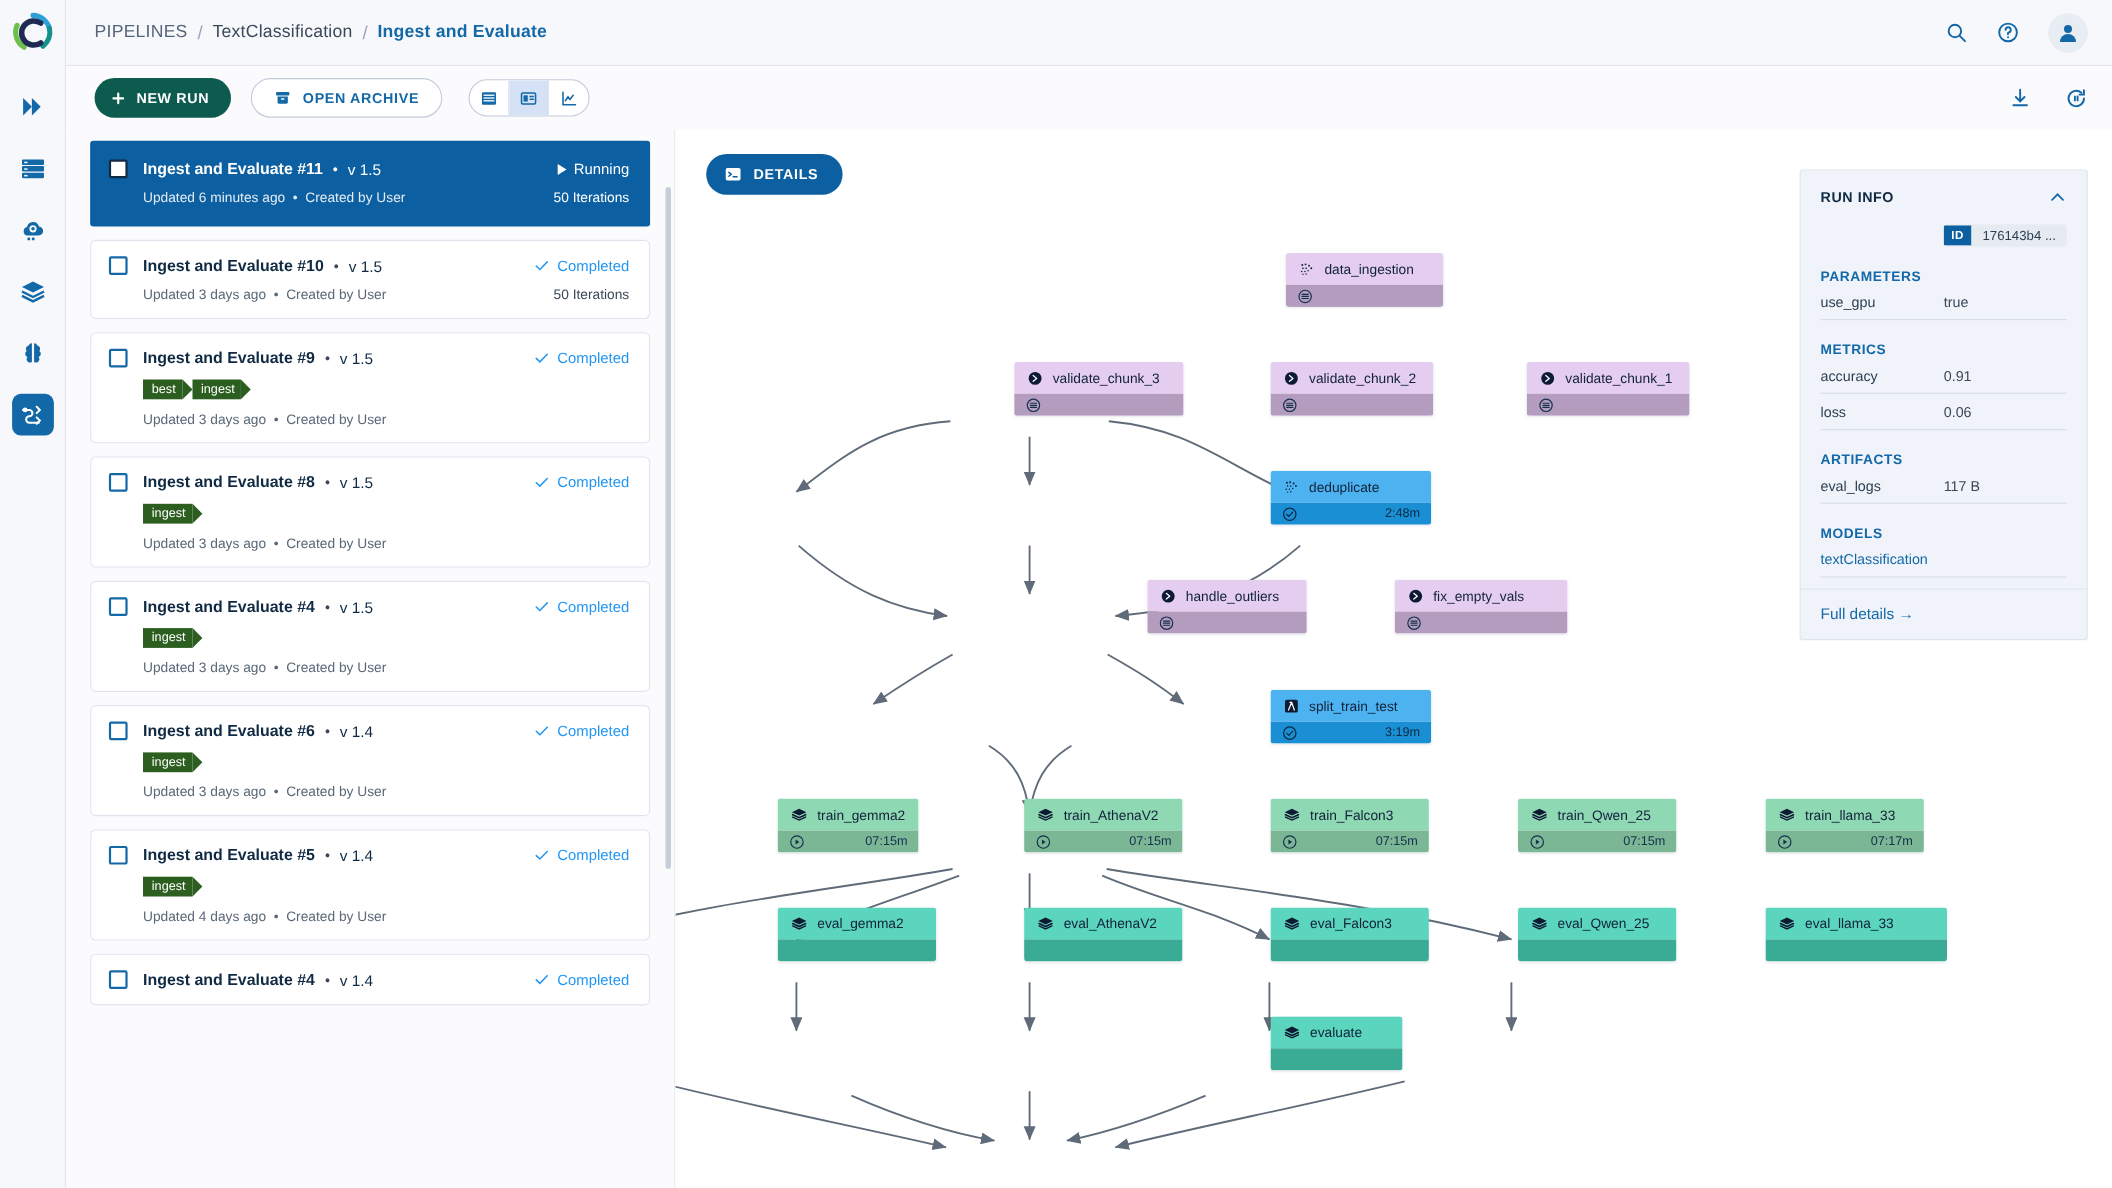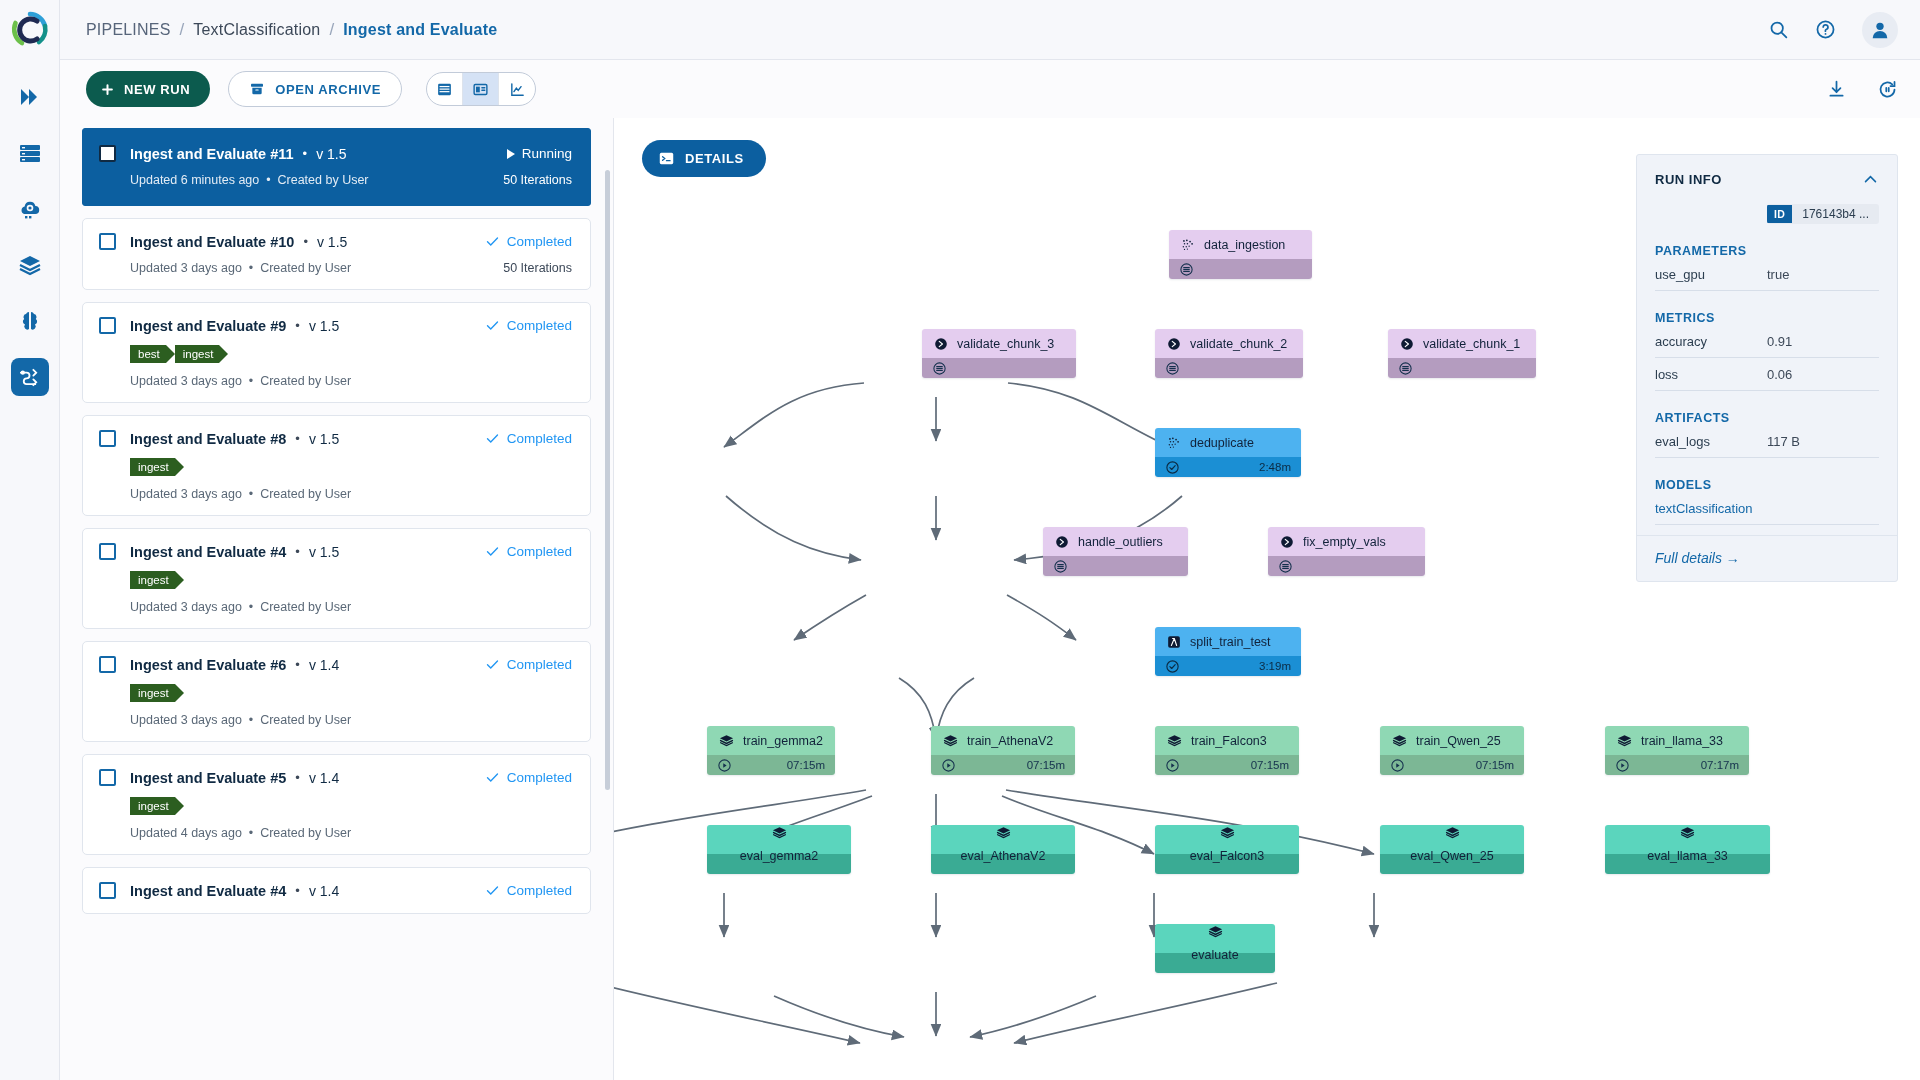--- a/index.html
+++ b/index.html
@@ -192,21 +192,21 @@
     height: 20px; display: flex; align-items: center; padding: 0 10px;
     font-size: 11.5px; color: #14304d;
   }
   .node-foot .dur { margin-left: auto; }
   .node.purple .node-head { background: #e4cdef; }
   .node.purple .node-foot { background: #b49cbf; }
   .node.blue .node-head { background: #4db2f0; }
   .node.blue .node-foot { background: #1b8fd4; color: #0b2b44; }
   .node.green .node-head { background: #8fd8b4; }
   .node.green .node-foot { background: #7cb795; }
-  .node.teal .node-head { background: #5bd5bd; flex-direction: column; }
+  .node.teal .node-head { background: #5bd5bd; }
   .node.teal .node-foot { background: #3aab94; }
   .node svg { display: block; flex: 0 0 auto; }
 
   
   .info-panel {
     position: absolute; right: 22px; top: 36px; width: 262px;
     background: #f0f3f9; border: 1px solid #dfe5ee; border-radius: 3px;
     z-index: 6;
   }
   .info-body { padding: 16px 18px 10px 18px; }
@@ -229,21 +229,21 @@
     font-size: 12.5px; font-weight: 700; color: #1368a8; letter-spacing: .5px;
     margin-top: 20px;
   }
   .kv {
     display: flex; align-items: center; padding: 9px 0 8px 0;
     border-bottom: 1px solid #d7dee9; font-size: 13px; color: #2c3e50;
   }
   .kv .k { width: 50%; }
   .kv .v { color: #3c4858; }
   .kv.link .k { color: #1368a8; }
-  .info-foot { border-top: 1px solid #dfe5ee; padding: 14px 18px 15px 18px; font-style: italic; }
+  .info-foot { border-top: 1px solid #dfe5ee; padding: 14px 18px 15px 18px; }
   .full-details { font-size: 14px; color: #1368a8; cursor: pointer; }
 </style>
 </head>
 <body>
 
 <div id="app">
 
   <div class="rail">
     <div class="rail-logo">
       <svg width="42" height="42" viewBox="0 0 42 42">

